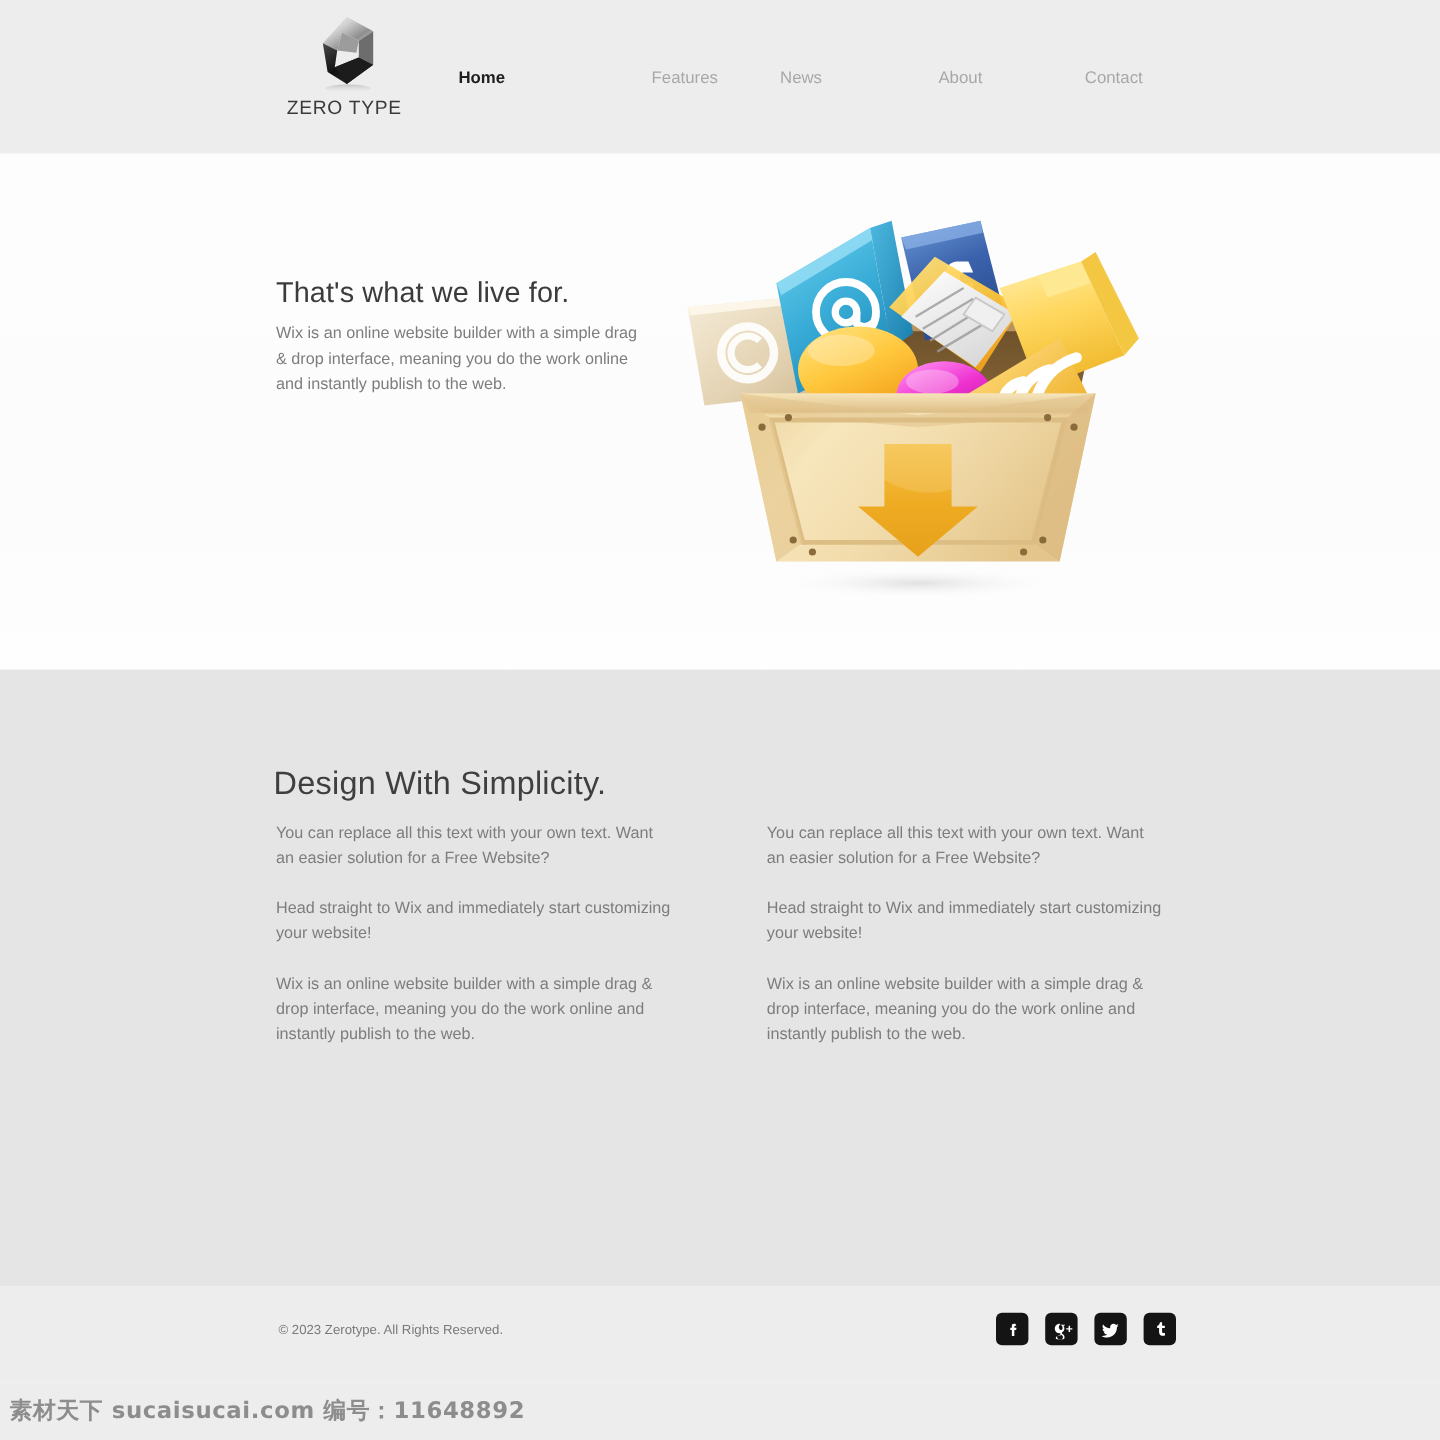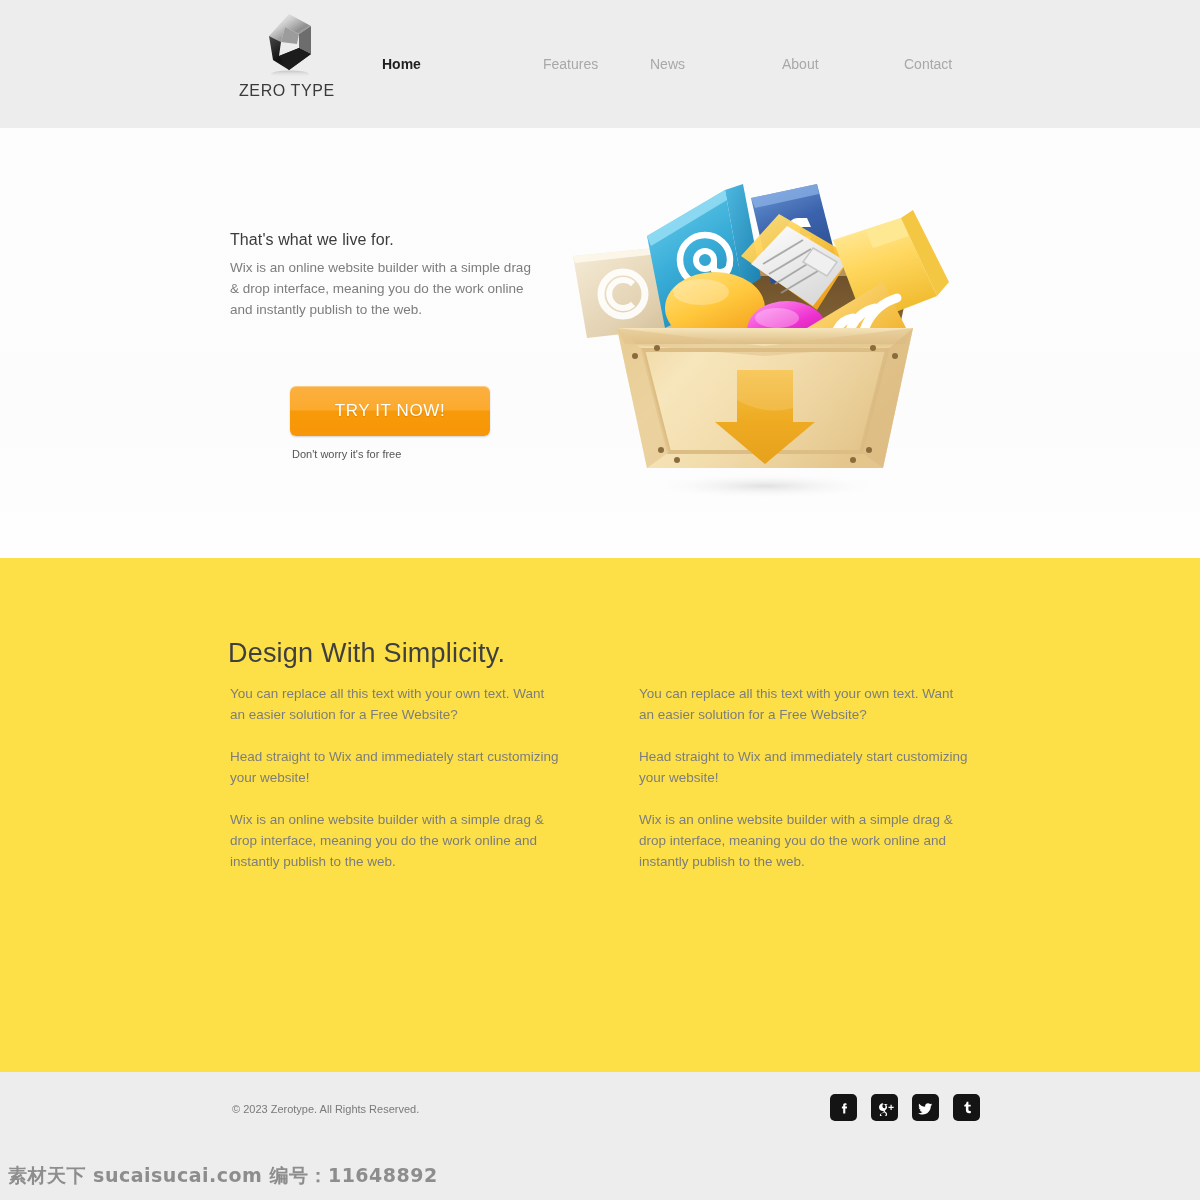--- a/index.html
+++ b/index.html
@@ -43,21 +43,21 @@
     position:absolute; left:0; top:128px; width:1200px; height:430px;
     background:linear-gradient(180deg,#fdfdfd 0%,#fcfcfc 70%,#fefefe 100%);
   }
   .hero-inner { position:relative; width:760px; margin:0 auto; height:430px; }
   .hero-copy { position:absolute; left:10px; top:90px; width:320px; }
   .hero-title {
     font-size:44px; font-weight:300; color:#2e2e2e; line-height:1.0;
     letter-spacing:0.5px;
   }
   .hero-sub {
-    font-size:16px; font-weight:400; color:#3b3b3b; line-height:1.25;
+    font-size:24px; font-weight:400; color:#3b3b3b; line-height:1.25;
     margin-top:12px; letter-spacing:0.1px;
   }
   .hero-text {
     font-size:13.5px; color:#7d7d7d; line-height:1.55; margin-top:8px;
     width:312px;
   }
   .cta-wrap { position:absolute; left:70px; top:258px; }
   .cta {
     display:block; width:200px; height:50px; border:0; cursor:pointer;
     border-radius:6px;
@@ -66,21 +66,21 @@
     box-shadow:0 1px 2px rgba(0,0,0,0.18), inset 0 1px 0 rgba(255,255,255,0.35);
     color:#ffffff; font-size:17px; letter-spacing:0.6px;
     font-family:"Liberation Sans", sans-serif;
     text-shadow:0 1px 1px rgba(170,100,0,0.35);
   }
   .cta-note { font-size:11px; color:#555; margin-top:12px; padding-left:2px; }
 
   .hero-art { position:absolute; left:345px; top:50px; width:400px; height:330px; }
 
   
-  .content { position:absolute; left:0; top:558px; width:1200px; height:514px; background:#fde047; }
+  .content { position:absolute; left:0; top:558px; width:1200px; height:514px; background:#e5e5e5; }
   .content-inner { position:relative; width:760px; margin:0 auto; }
   .section-title {
     position:absolute; left:8px; top:80px;
     font-size:27px; font-weight:400; color:#3f3f3f; letter-spacing:0.2px;
   }
   .cols { position:absolute; left:10px; top:126px; width:740px; display:flex; gap:78px; }
   .col { width:345px; }
   .col p {
     font-size:13.5px; color:#7d7d7d; line-height:1.55; margin-bottom:21px;
   }
@@ -164,24 +164,20 @@
   </div>
 
   <div class="hero">
     <div class="hero-inner">
 
       <div class="hero-copy">
         <div class="hero-sub">That's what we live for.</div>
         <p class="hero-text">Wix is an online website builder with a simple drag &amp; drop interface, meaning you do the work online and instantly publish to the web.</p>
       </div>
 
-      <div class="cta-wrap">
-        <button class="cta">TRY IT NOW!</button>
-        <div class="cta-note">Don't worry it's for free</div>
-      </div>
 
       <svg class="hero-art" viewBox="0 0 400 330">
         <defs>
           <linearGradient id="crateFront" x1="0" y1="0" x2="1" y2="0.4">
             <stop offset="0%" stop-color="#ecd29b"></stop>
             <stop offset="30%" stop-color="#f7e6bc"></stop>
             <stop offset="60%" stop-color="#f2dcac"></stop>
             <stop offset="100%" stop-color="#e4c68c"></stop>
           </linearGradient>
           <linearGradient id="crateInner" x1="0" y1="0" x2="0" y2="1">

